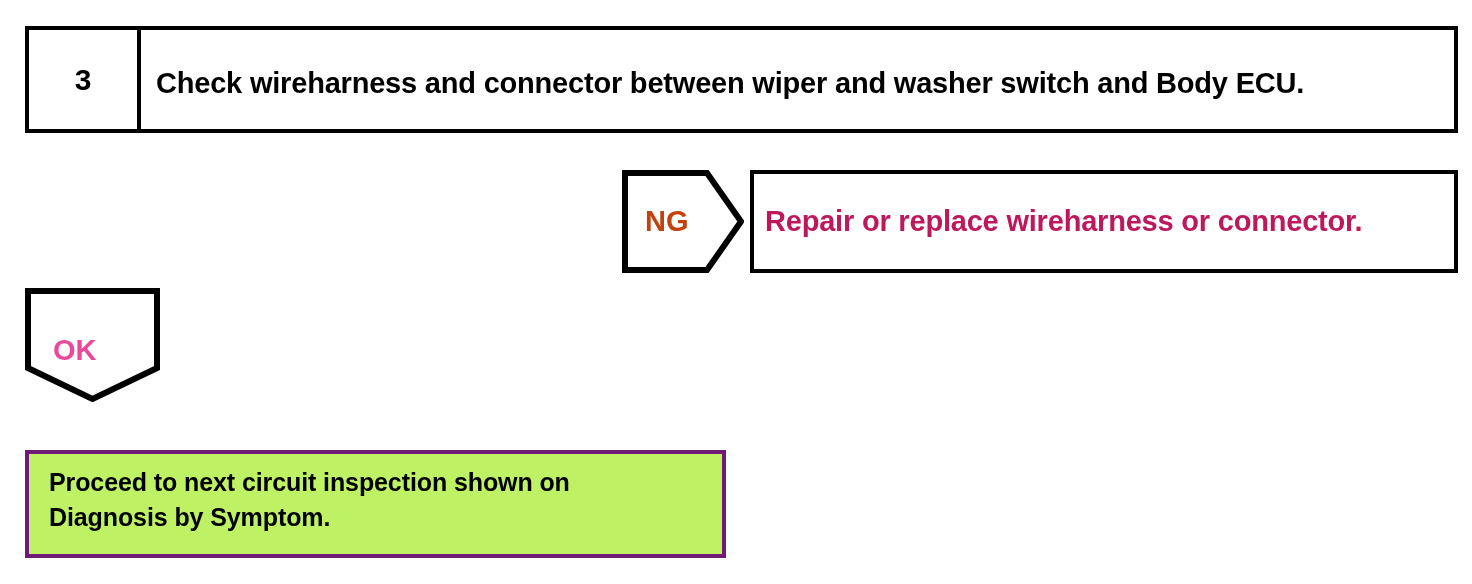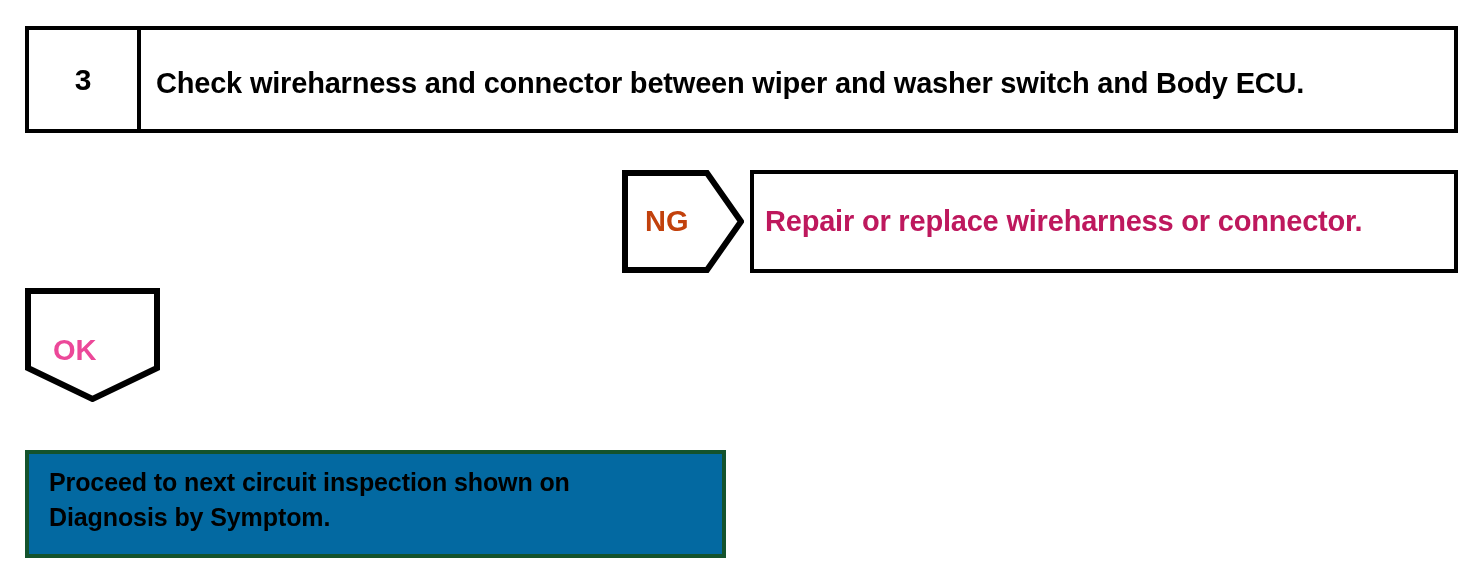--- a/index.html
+++ b/index.html
@@ -120,22 +120,22 @@
   }
 
   
   .proceed-box {
     position: absolute;
     left: 25px;
     top: 450px;
     width: 701px;
     height: 108px;
     box-sizing: border-box;
-    border: 4px solid #14532d;
-    background: #0369a1;
+    border: 4px solid #701a75;
+    background: #bef264;
     display: flex;
     align-items: flex-start;
     padding: 11px 0 0 20px;
   }
   .proceed-text {
     font-size: 25px;
     font-weight: bold;
     color: #000000;
     line-height: 1.38;
     letter-spacing: -0.1px;

